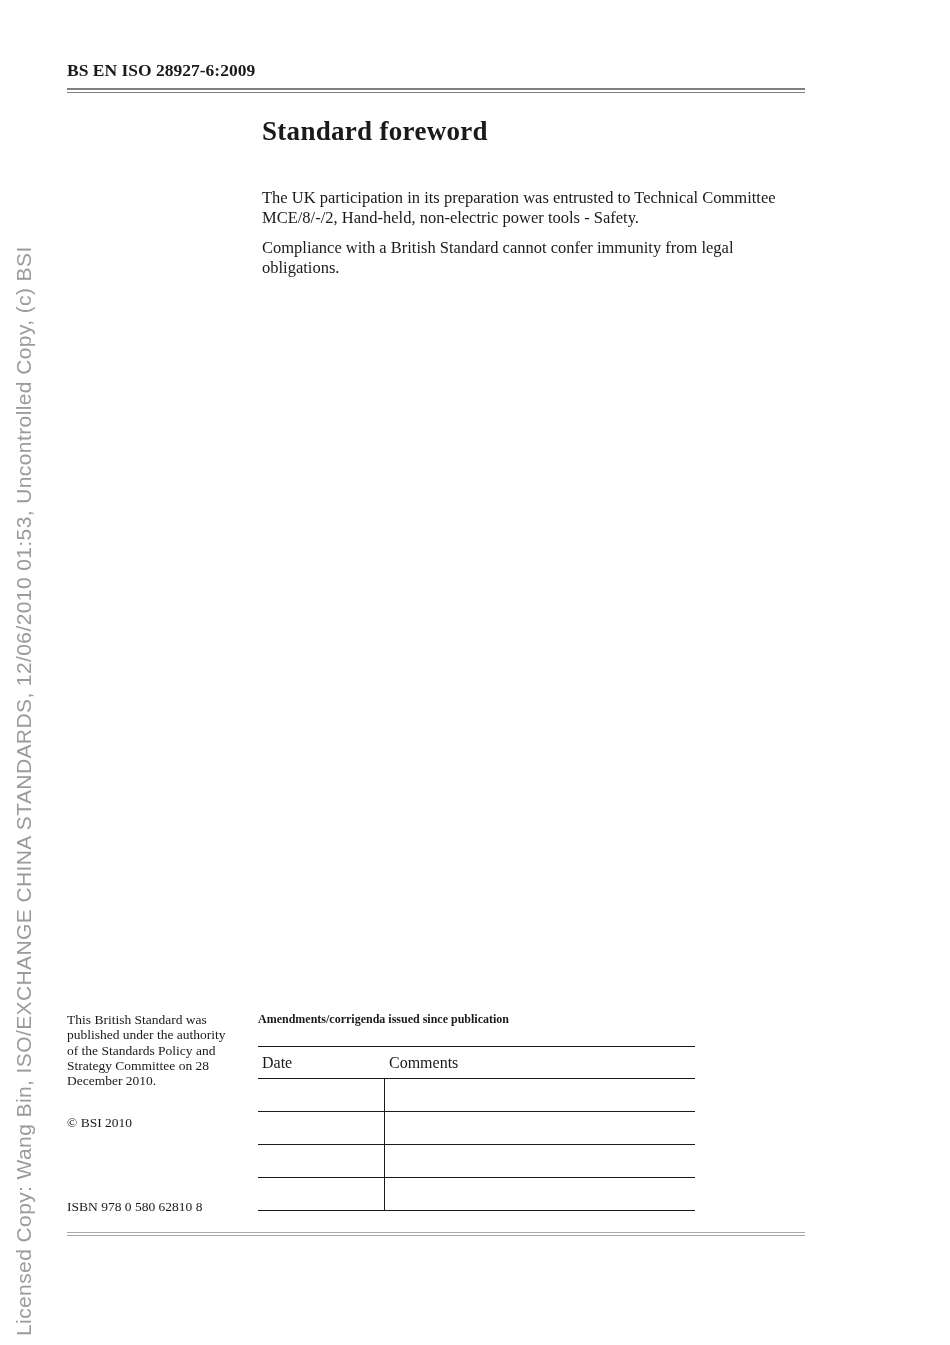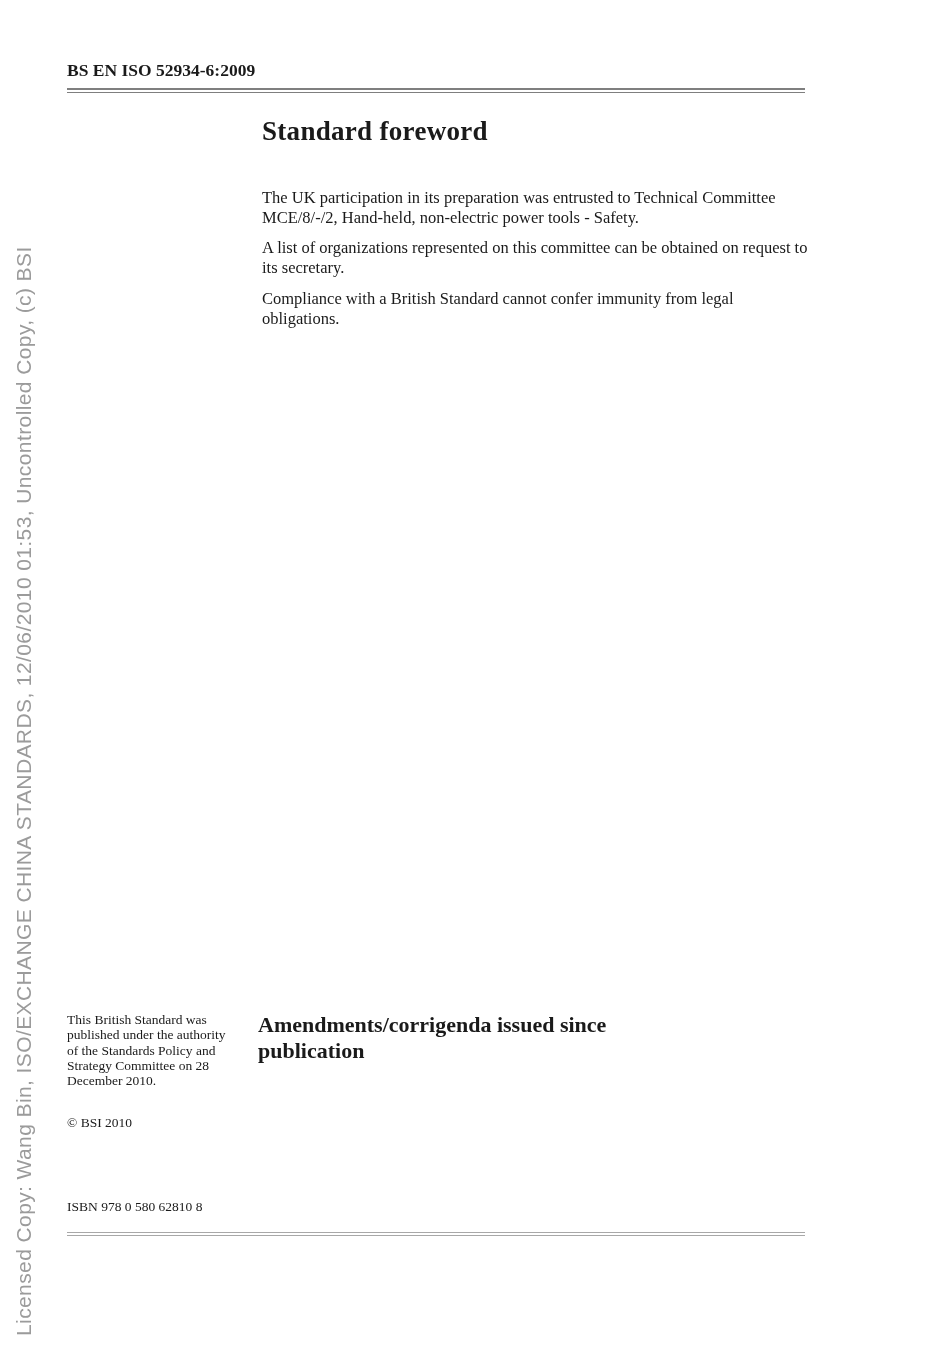--- a/index.html
+++ b/index.html
@@ -85,21 +85,21 @@
   }
 
   
   .amendments {
     position: absolute;
     left: 258px;
     top: 1012px;
     width: 437px;
   }
   .amendments-heading {
-    font-size: 22px;
+    font-size: 12px;
     font-weight: bold;
     margin-bottom: 19px;
   }
   .amend-table { border-top: 1px solid #1a1a1a; }
   .amend-header-row {
     position: relative;
     height: 32px;
     border-bottom: 1px solid #1a1a1a;
   }
   .amend-header-row .col-date {
@@ -133,38 +133,50 @@
     border-bottom: 1px solid #a8a8a8;
   }
 </style>
 </head>
 <body>
 
 <div class="page">
 
   <div class="license-strip">Licensed Copy: Wang Bin, ISO/EXCHANGE CHINA STANDARDS, 12/06/2010 01:53, Uncontrolled Copy, (c) BSI</div>
 
-  <div class="doc-number">BS EN ISO 52934-6:2009</div>
+  <div class="doc-number">BS EN ISO 28927-6:2009</div>
 
   <div class="header-rule"></div>
 
   <h1 class="page-title">Standard foreword</h1>
 
   <div class="body-text">
     <p>The UK participation in its preparation was entrusted to Technical Committee MCE/8/-/2, Hand-held, non-electric power tools - Safety.</p>
-    <p>A list of organizations represented on this committee can be obtained on request to its secretary.</p>
     <p class="bold-para">Compliance with a British Standard cannot confer immunity from legal obligations.</p>
   </div>
 
   <div class="pub-note-block">
     <div>This British Standard was published under the authority of the Standards Policy and Strategy Committee on 28 December 2010.</div>
     <div class="copyright">© BSI 2010</div>
   </div>
 
   <div class="isbn">ISBN 978 0 580 62810 8</div>
 
   <div class="amendments">
     <div class="amendments-heading">Amendments/corrigenda issued since publication</div>
+    <div class="amend-table">
+      <div class="amend-header-row">
+        <span class="col-date">Date</span>
+        <span class="col-comments">Comments</span>
+      </div>
+      <div class="amend-body">
+        <div class="amend-vline"></div>
+        <div class="amend-row"></div>
+        <div class="amend-row"></div>
+        <div class="amend-row"></div>
+        <div class="amend-row"></div>
+      </div>
+    </div>
   </div>
 
   <div class="bottom-rule"></div>
 
 </div>
 
 </body></html>

